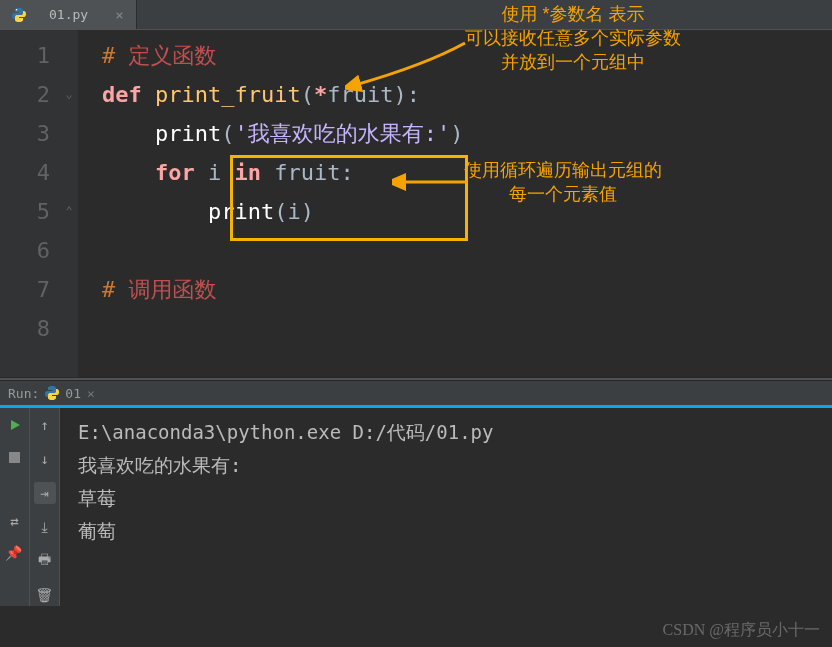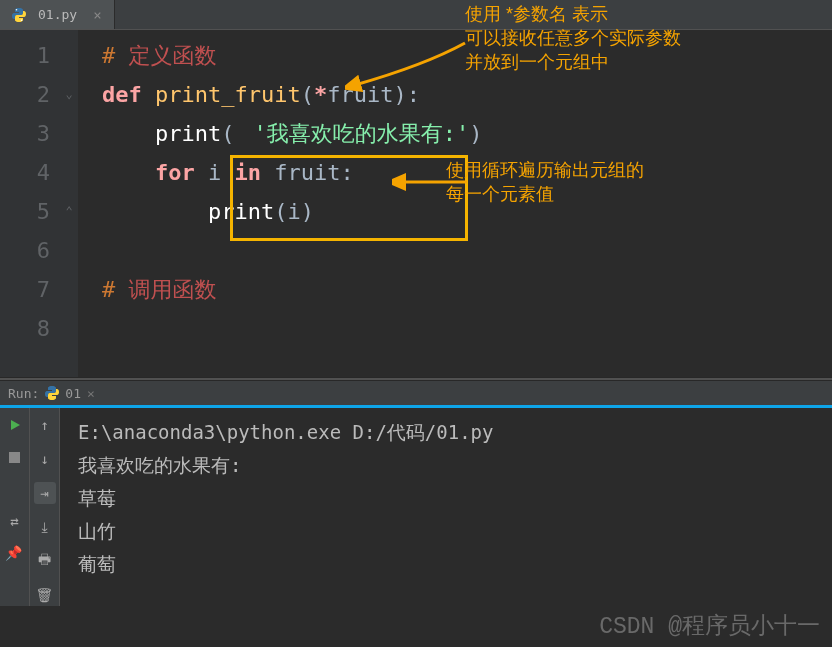--- a/index.html
+++ b/index.html
@@ -16,21 +16,21 @@
     background: #3c3f41;
     border-bottom: 1px solid #515151;
     display: flex;
     align-items: stretch;
   }
   .tab {
     background: #4e5254;
     padding: 0 12px;
     display: flex;
     align-items: center;
-    gap: 12px;
+    gap: 23px;
     font-size: 13px;
     color: #bbb;
     border-right: 1px solid #2b2b2b;
   }
   .tab .py-icon { width:14px; height:14px; }
   .tab .close { color: #888; font-size: 14px; cursor: pointer; padding-left:4px;}
   .editor {
     display: flex;
     height: 347px;
     font-size: 22px;
@@ -60,38 +60,39 @@
     line-height: 39px;
     color: #a9b7c6;
     position: relative;
   }
   .code .line { height:39px; white-space: pre; position:relative; }
   .c-hash { color: #cc7832; }
   .c-commentcn { color: #c05050; text-align: center; }
   .c-kw { color: #fca5a5; font-weight: bold; }
   .c-fn { color: #ffc66d; }
   .c-paren { color: #a9b7c6; }
-  .c-str { color: #86efac; margin-left: 19px; }
+  .c-str { color: #c4b5fd; }
   .c-var { color: #a9b7c6; }
   .c-builtin { color: #ffffff; }
   .highlight-box {
     position:absolute;
     border: 3px solid #f5b400;
     left: 152px;
     top: 125px;
     width: 238px;
     height: 86px;
     pointer-events:none;
   }
   .annotation {
     position: absolute;
     color: #f5a300;
     font-size: 18px;
     font-family: "Microsoft YaHei", sans-serif;
     line-height: 24px;
+    text-align: center;
   }
   .arrow {
     position:absolute;
     pointer-events:none;
   }
   .divider {
     height: 4px;
     background: #515151;
     border-top:1px solid #282828;
     border-bottom:1px solid #282828;
@@ -144,22 +145,22 @@
     color:#bbb;
     font-size:19px;
     line-height:33px;
     font-family:"Consolas","Monaco","Microsoft YaHei",monospace;
   }
   .watermark {
     position:absolute;
     right:12px;
     bottom:6px;
     color:rgba(220,220,220,0.35);
-    font-size:23px;
-    font-family:Liberation Mono, monospace;
+    font-size:16px;
+    font-family:Liberation Serif, serif;
   }
   .py-icon svg { display:block; }
 </style>
 </head>
 <body>
 
 <div class="tab-bar">
   <div class="tab">
     <span class="py-icon">
       <svg width="14" height="14" viewBox="0 0 14 14">
@@ -214,21 +215,21 @@
   </div>
   <svg class="arrow" style="left:345px; top:5px;" width="130" height="60">
     <defs>
         <marker id="ah1" markerWidth="10" markerHeight="10" refX="2" refY="3" orient="auto">
           <path d="M0,0 L0,6 L7,3 z" fill="#f5a300"></path>
         </marker>
       </defs>
     <path d="M120,8 Q80,30 10,50" stroke="#f5a300" stroke-width="3" fill="none" marker-end="url(#ah1)"></path>
   </svg>
 
-  <div class="annotation" style="left:446px; top:128px;">
+  <div class="annotation" style="left:464px; top:128px;">
     <div>使用循环遍历输出元组的</div>
     <div>每一个元素值</div>
   </div>
   <svg class="arrow" style="left:392px; top:140px;" width="80" height="30">
     <defs>
         <marker id="ah2" markerWidth="10" markerHeight="10" refX="2" refY="3" orient="auto">
           <path d="M0,0 L0,6 L7,3 z" fill="#f5a300"></path>
         </marker>
       </defs>
     <line x1="75" y1="12" x2="8" y2="12" stroke="#f5a300" stroke-width="3" marker-end="url(#ah2)"></line>
@@ -270,19 +271,18 @@
       <div class="tool-btn">↓</div>
       <div class="tool-btn sel">⇥</div>
       <div class="tool-btn">⤓</div>
       <div class="tool-btn">🖶</div>
       <div class="tool-btn">🗑</div>
     </div>
     <div class="console">
       <div>E:\anaconda3\python.exe D:/代码/01.py</div>
       <div>我喜欢吃的水果有:</div>
       <div>草莓</div>
-      <div>山竹</div>
       <div>葡萄</div>
     </div>
   </div>
 </div>
 
 <div class="watermark">CSDN @程序员小十一</div>
 
 </body></html>

